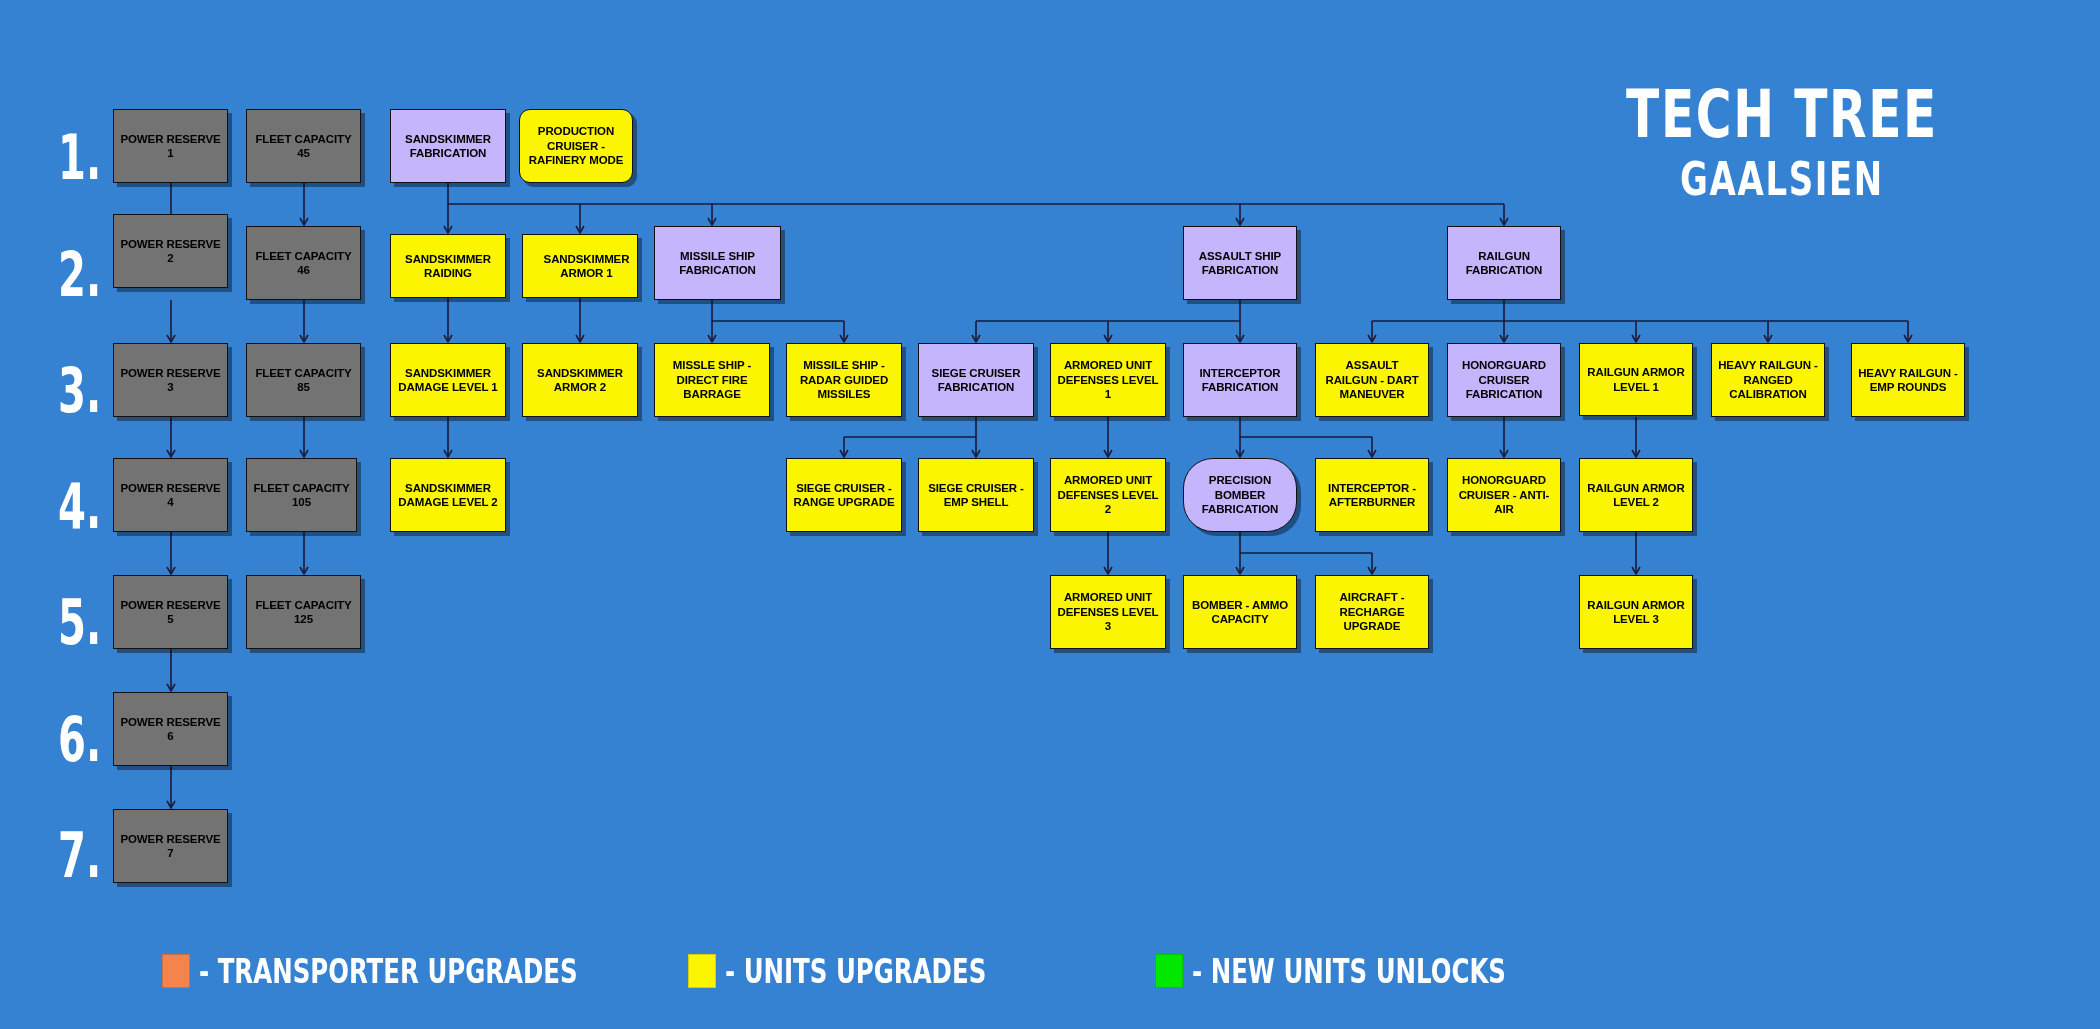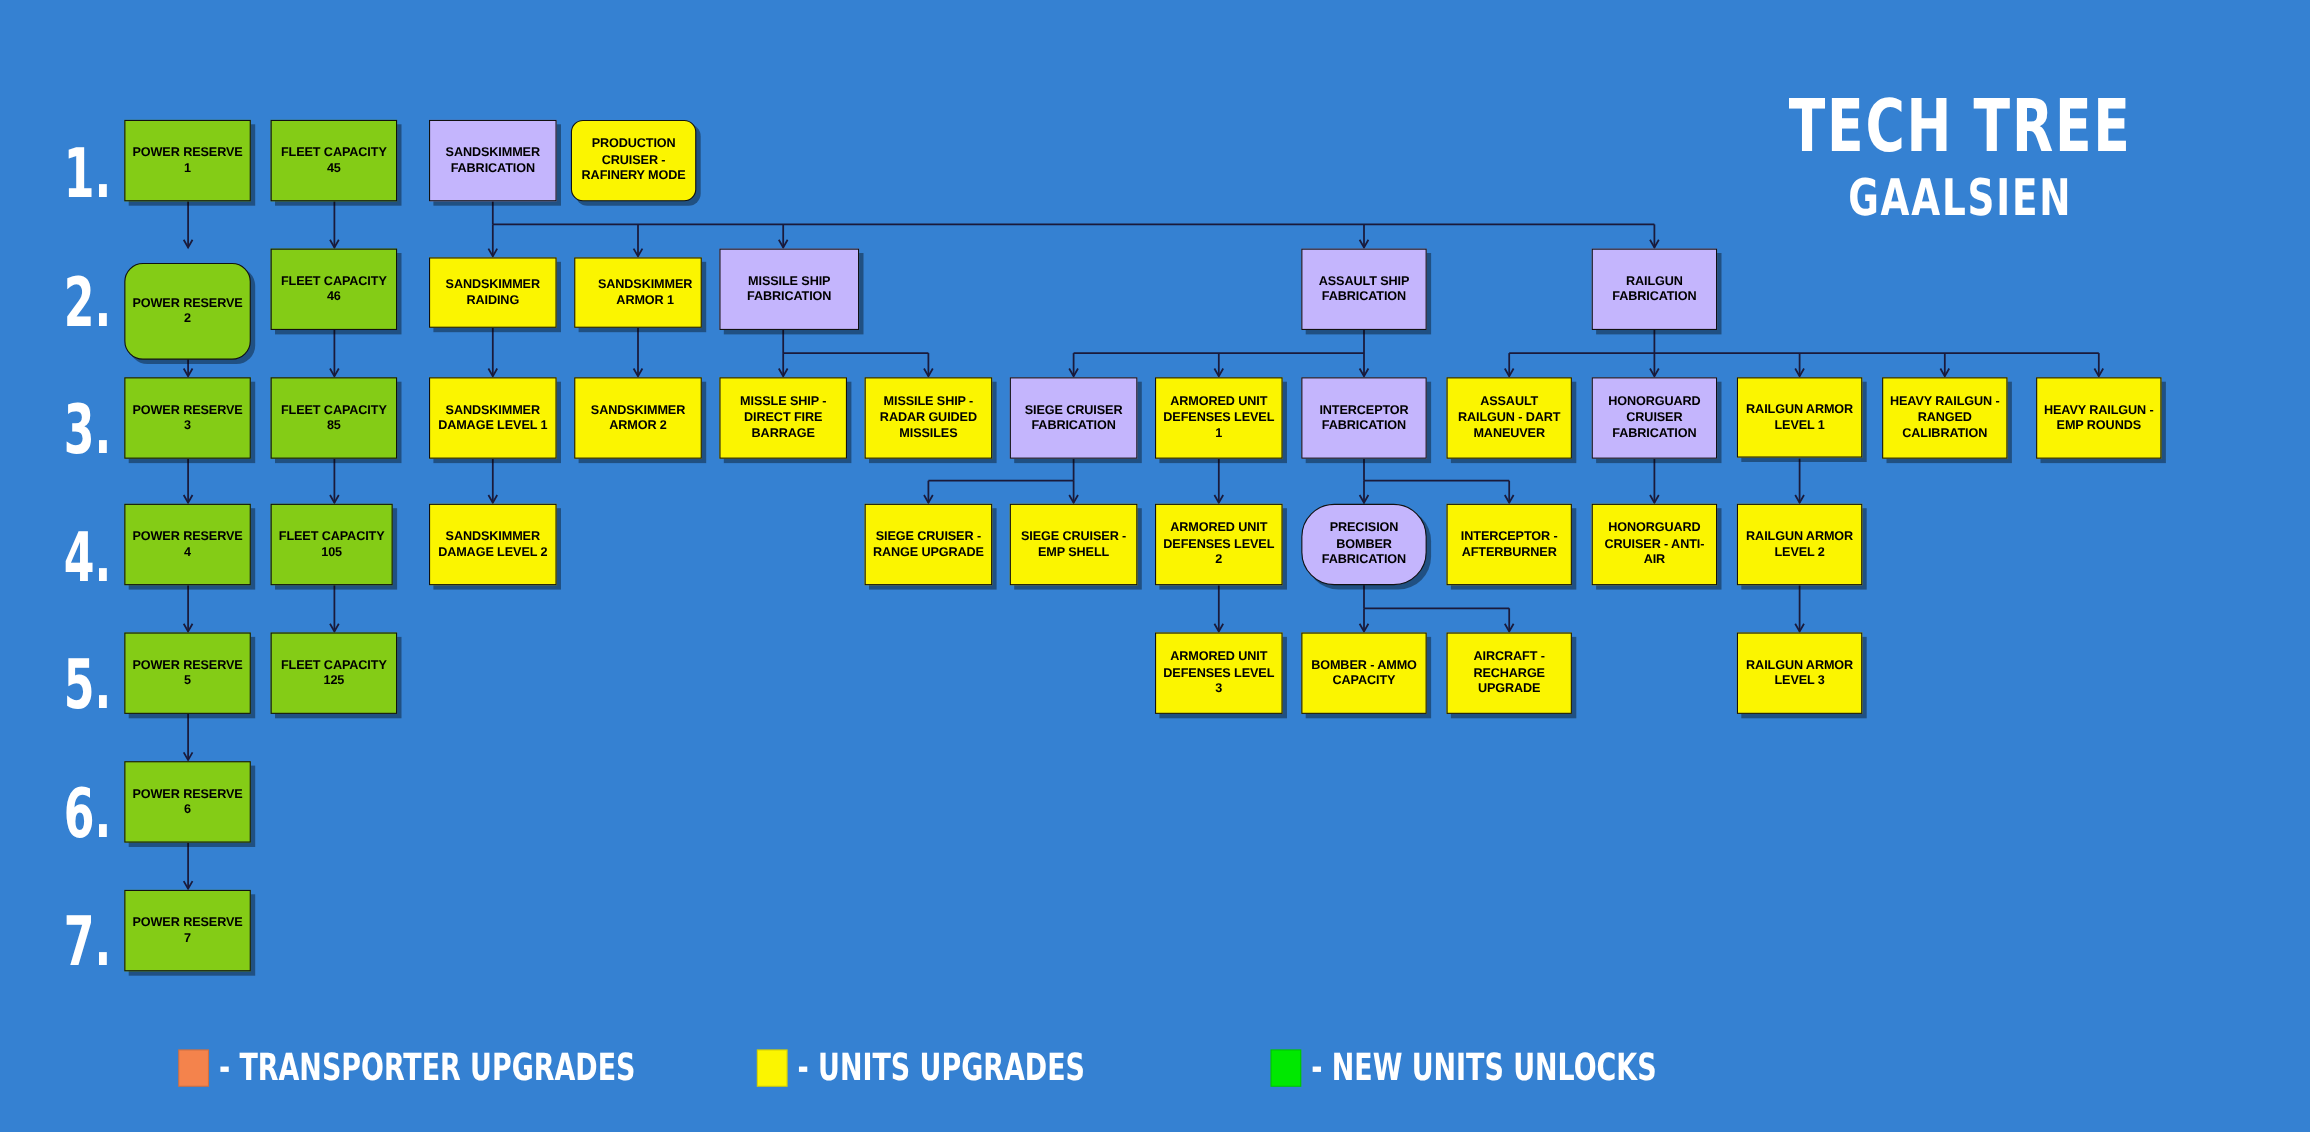--- a/index.html
+++ b/index.html
@@ -67,21 +67,21 @@
     text-align:center;
     color:#000000;
     font-family:"Liberation Sans",sans-serif;
     font-size:11.5px;
     font-weight:bold;
     line-height:14.5px;
     letter-spacing:-0.1px;
     padding:2px 4px;
     overflow:hidden;
   }
-  .node.orange{background:#84cc16;}
+  .node.orange{background:#737373;}
   .node.yellow{background:#fbf500;}
   .node.green{background:#c4b5fd;}
   .node span{display:block;width:100%;}
 
   
   #wires{position:absolute;left:0;top:0;width:2100px;height:1029px;pointer-events:none;}
 
   
   #legend{position:absolute;left:0;top:944px;width:2100px;height:60px;}
   .legend-item{position:absolute;display:flex;align-items:flex-end;height:44px;}
@@ -208,21 +208,21 @@
       </div>
       <div class="node orange" style="left: 246px; top: 109px; width: 115px; height: 74px;">
         <span>FLEET CAPACITY 45</span>
       </div>
       <div class="node green" style="left: 390px; top: 109px; width: 116px; height: 74px;">
         <span>SANDSKIMMER FABRICATION</span>
       </div>
       <div class="node yellow" style="left: 519px; top: 109px; width: 114px; height: 74px; border-radius: 11px;">
         <span>PRODUCTION CRUISER - RAFINERY MODE</span>
       </div>
-      <div class="node orange" style="left: 113px; top: 239px; width: 115px; height: 88px; border-radius: 17px;">
+      <div class="node orange" style="left: 113px; top: 214px; width: 115px; height: 74px;">
         <span>POWER RESERVE 2</span>
       </div>
       <div class="node orange" style="left: 246px; top: 226px; width: 115px; height: 74px;">
         <span>FLEET CAPACITY 46</span>
       </div>
       <div class="node yellow" style="left: 390px; top: 234px; width: 116px; height: 64px;">
         <span>SANDSKIMMER RAIDING</span>
       </div>
       <div class="node yellow" style="left: 522px; top: 234px; width: 116px; height: 64px; padding-left: 17px;">
         <span>SANDSKIMMER ARMOR 1</span>

